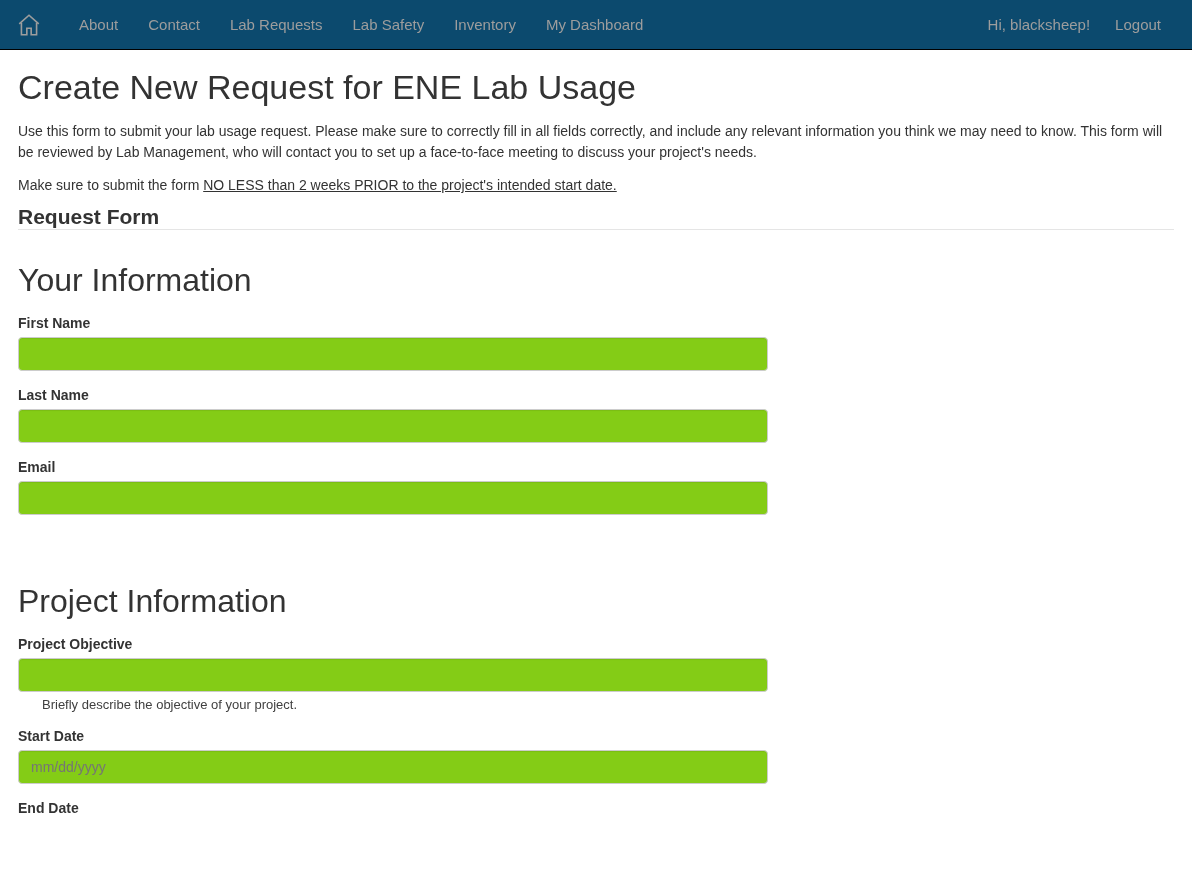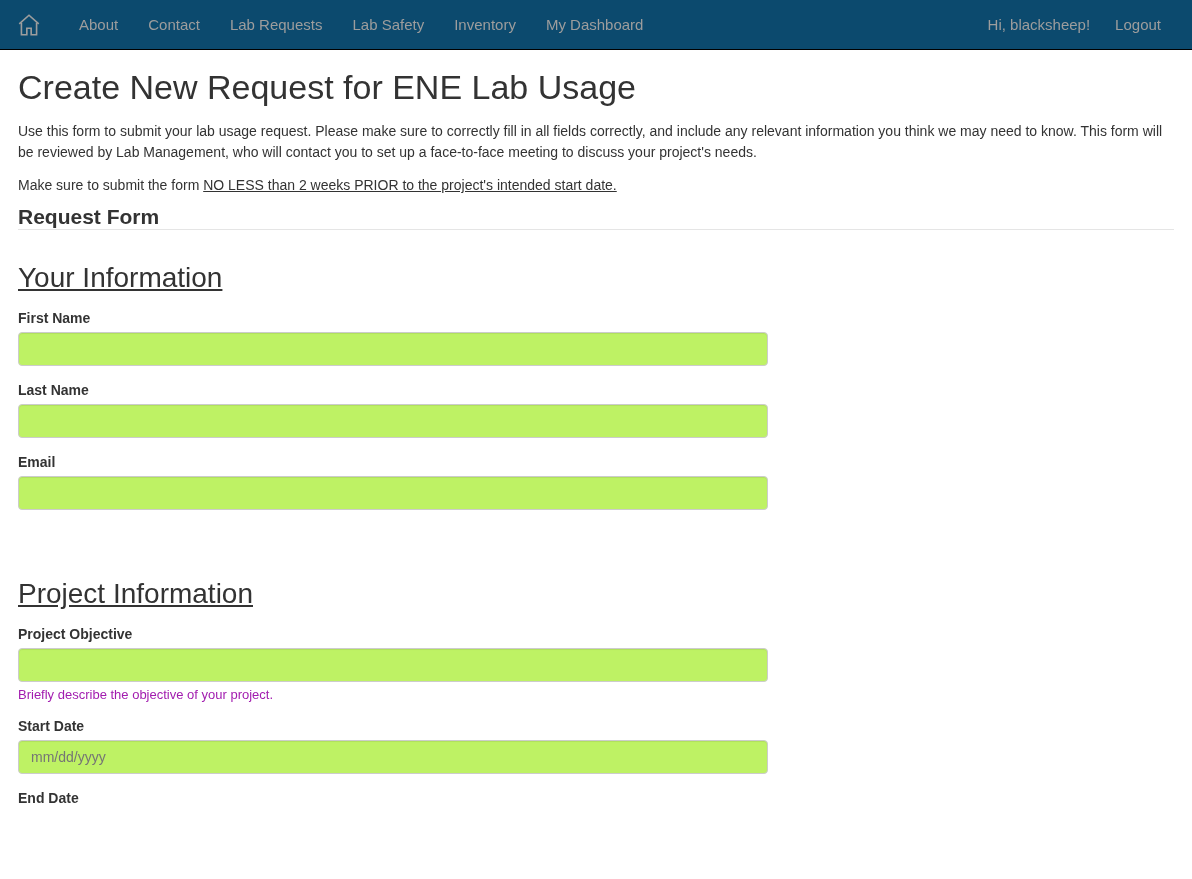--- a/index.html
+++ b/index.html
@@ -85,53 +85,53 @@
     .legend {
       font-size: 21px;
       font-weight: 700;
       color: #333;
       border-bottom: 1px solid #e5e5e5;
       padding-bottom: 0;
       margin-bottom: 32px;
       width: 100%;
     }
     .section-header {
-      font-size: 28px;
+      font-size: 32px;
       font-weight: 500;
       color: #333;
       margin-top: 26px;
       margin-bottom: 16px;
-      text-decoration: underline;
     }
     .form-group {
       margin-bottom: 16px;
       max-width: 750px;
     }
     .form-label {
       display: block;
       font-size: 14px;
       font-weight: 700;
       color: #333;
       margin-bottom: 6px;
     }
     .form-input {
       width: 100%;
       height: 34px;
       padding: 6px 12px;
       font-size: 14px;
       color: #555;
-      background: #bef264;
+      background: #84cc16;
       border: 1px solid #ccc;
       border-radius: 4px;
       box-shadow: inset 0 1px 1px rgba(0,0,0,.075);
     }
     .help-text {
       font-size: 13px;
-      color: #a21caf;
+      color: #404040;
       margin-top: 5px;
+      margin-left: 24px;
     }
     .spacer {
       height: 26px;
     }
     .date-placeholder {
       color: #555;
     }
   </style>
 </head>
 <body>

